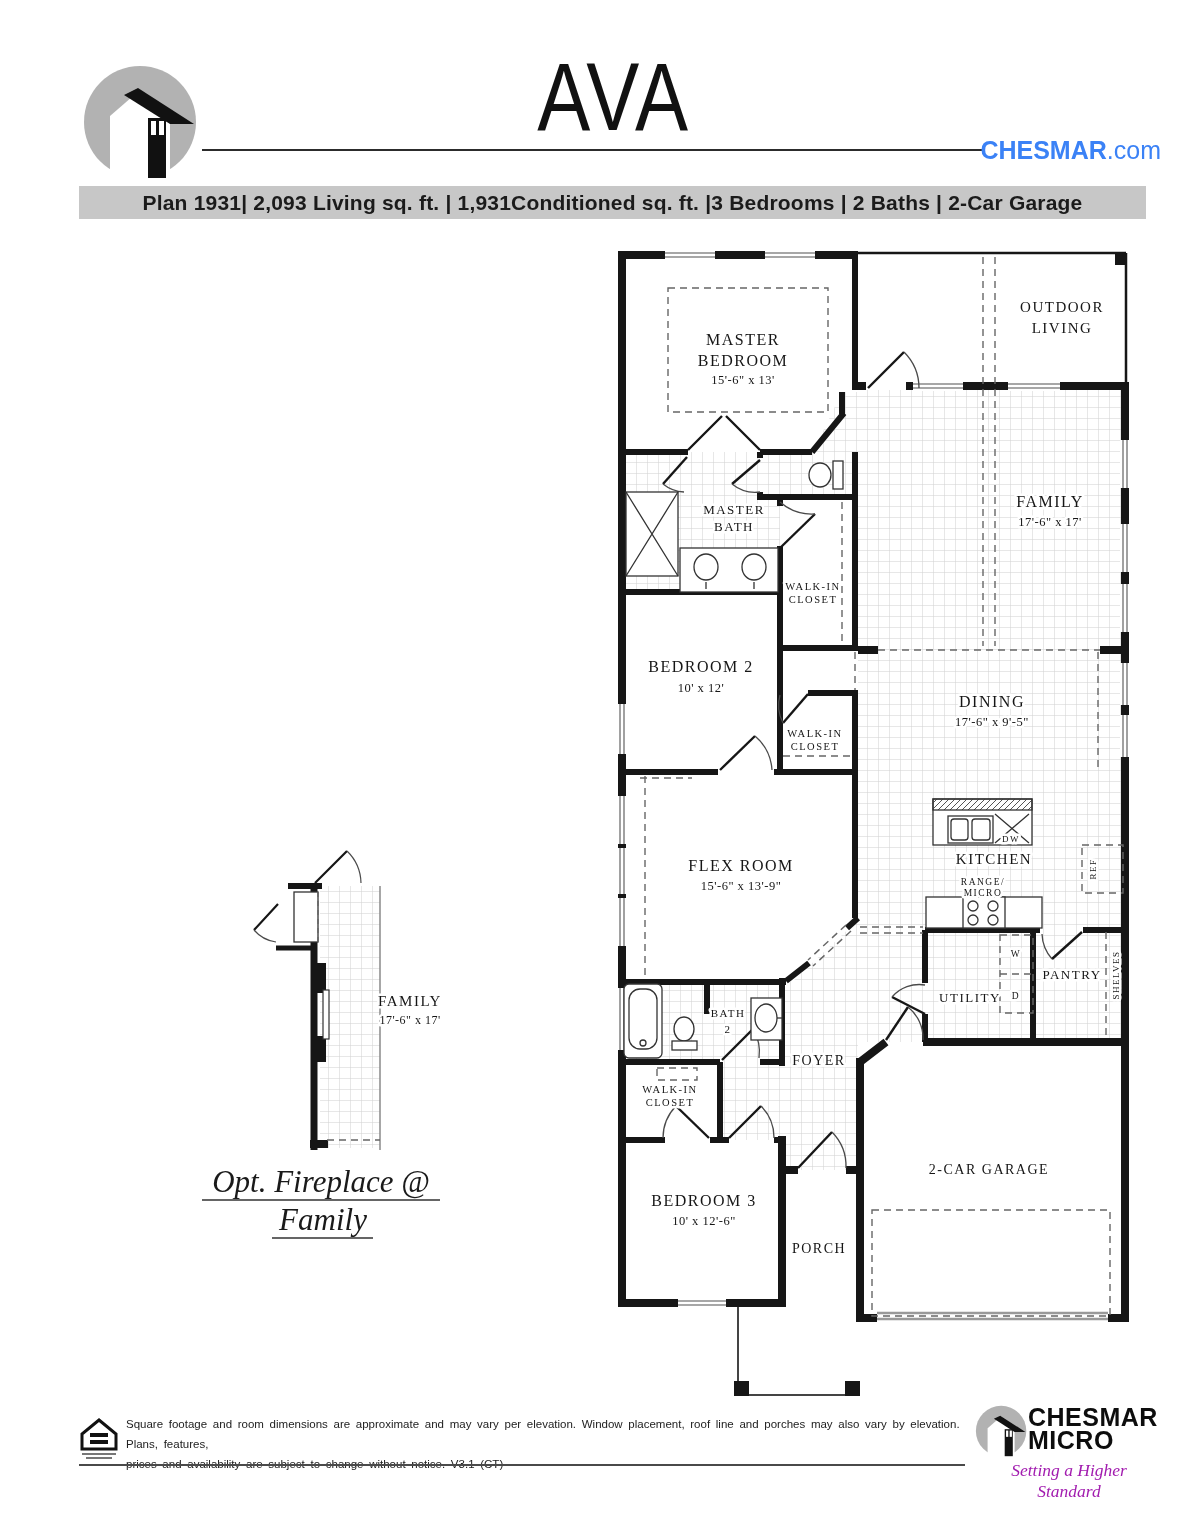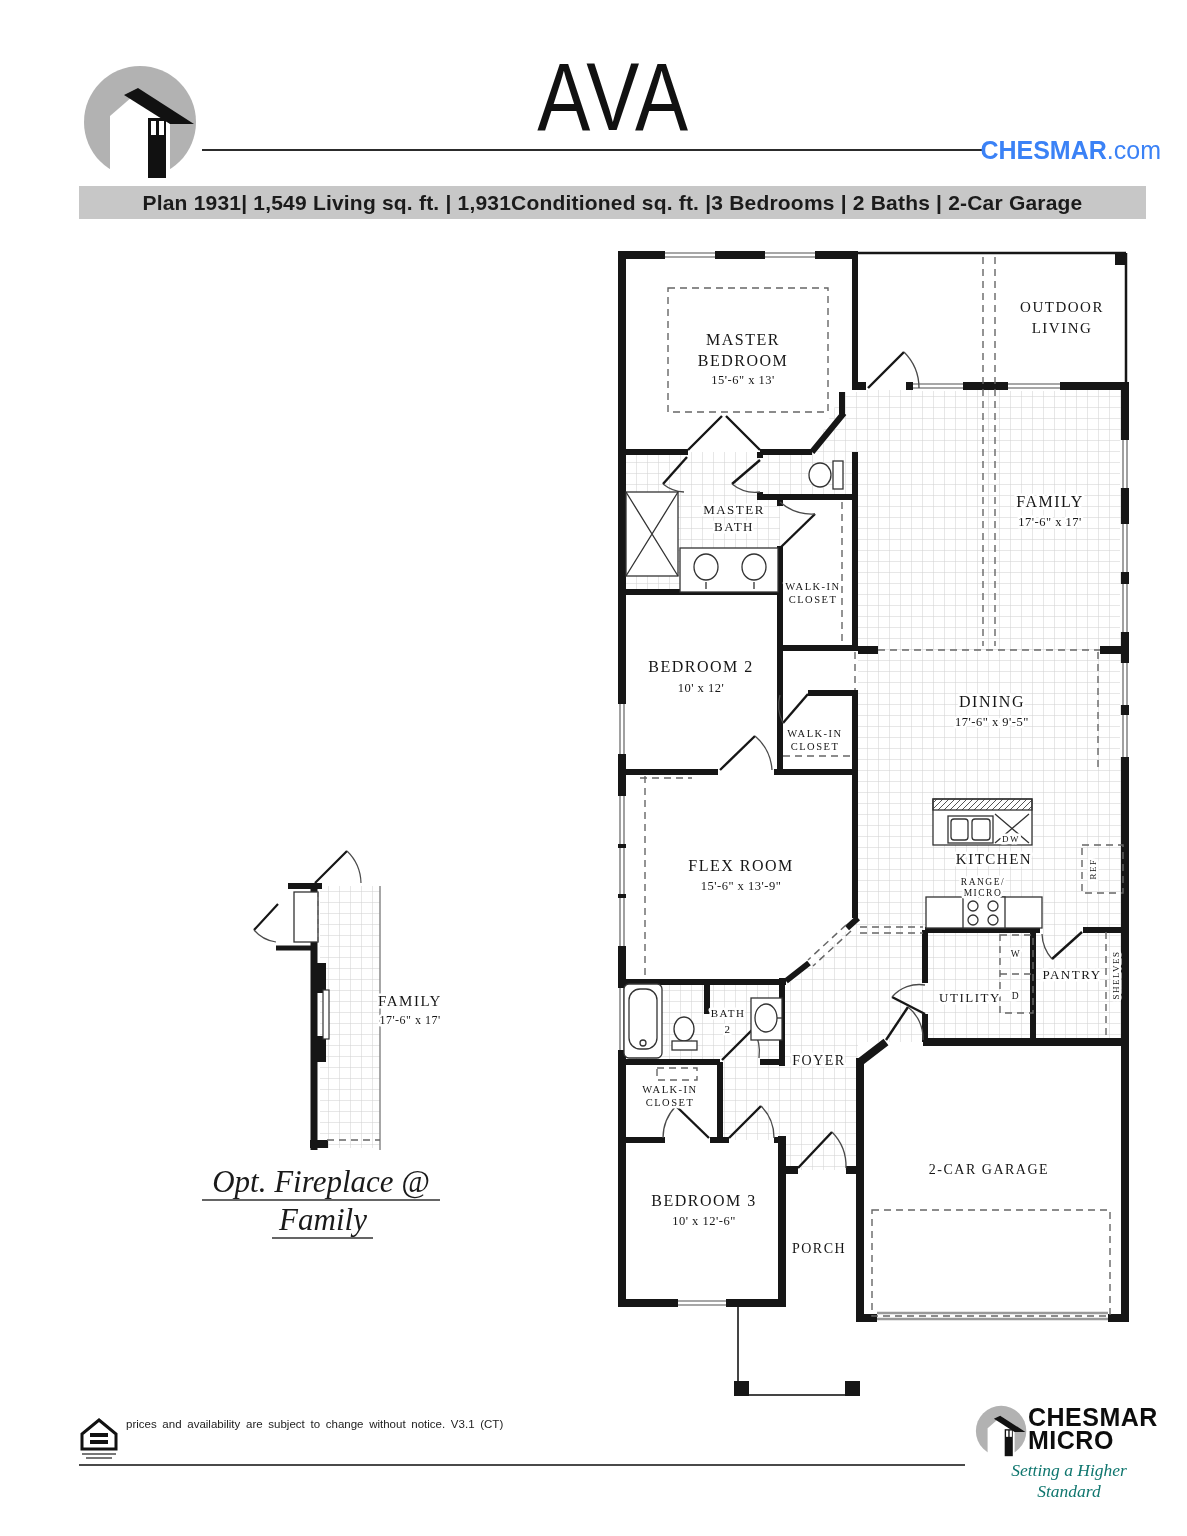--- a/index.html
+++ b/index.html
@@ -15,21 +15,21 @@
   .banner{left:59px;top:186px;width:1067px;height:33px;background:#c7c7c7;
           display:flex;align-items:center;justify-content:center;
           font-size:21px;font-weight:bold;color:#1b1b1b;letter-spacing:.2px;}
   
   .disclaimer{left:106px;top:1414px;width:842px;font-size:11.5px;line-height:20px;
               color:#222;word-spacing:2.5px;}
   .fdiv{left:59px;top:1464px;width:886px;height:2px;background:#4a4a4a;}
   .brandtext{left:1008px;top:1406px;font-size:25px;font-weight:bold;line-height:23px;
              letter-spacing:.5px;color:#0d0d0d;}
   .tagline{left:958px;top:1460px;width:182px;text-align:center;
-           font-family:"Liberation Serif", serif;font-style:italic;font-size:17.5px;color:#0f766e;}
+           font-family:"Liberation Serif", serif;font-style:italic;font-size:17.5px;color:#a21caf;}
   
   .lbl{font-family:"Liberation Serif", serif;fill:#161616;letter-spacing:1.5px;
        paint-order:stroke;stroke:#fff;stroke-width:5px;stroke-linejoin:round;}
   .dims{letter-spacing:.5px;}
   .caption{font-family:"Liberation Serif", serif;font-style:italic;fill:#1a1a1a;}
 </style>
 </head>
 <body>
 
 <div class="page">
@@ -41,21 +41,21 @@
       <polygon points="56,26 112,62 88,62 42,33" fill="#111111"></polygon>
       <rect x="66" y="56" width="18" height="60" fill="#111111"></rect>
       <rect x="69" y="59" width="5" height="14" fill="#ffffff"></rect>
       <rect x="77" y="59" width="5" height="14" fill="#ffffff"></rect>
     </svg>
   </div>
 
   <div class="abs title">AVA</div>
   <div class="abs hrule"></div>
   <div class="abs website"><span class="b">CHESMAR</span><span>.com</span></div>
-  <div class="abs banner">Plan 1931| 1,549 Living sq. ft. | 1,931Conditioned sq. ft. |3 Bedrooms | 2 Baths | 2-Car Garage</div>
+  <div class="abs banner">Plan 1931| 2,093 Living sq. ft. | 1,931Conditioned sq. ft. |3 Bedrooms | 2 Baths | 2-Car Garage</div>
 
   <svg class="abs" style="left:0;top:0;" width="1187" height="1536" viewBox="0 0 1187 1536">
     <defs>
       <pattern id="tile" width="11" height="11" patternUnits="userSpaceOnUse">
         <path d="M11 0H0V11" fill="none" stroke="#cfcfcf" stroke-width="1"></path>
       </pattern>
       <pattern id="hatch" width="6" height="6" patternUnits="userSpaceOnUse">
         <path d="M0 6 L6 0" stroke="#555" stroke-width="1" fill="none"></path>
       </pattern>
     </defs>
@@ -359,20 +359,21 @@
   <div class="abs" style="left:60px;top:1418px;width:38px;height:42px;">
     <svg width="38" height="42" viewBox="0 0 38 42">
       <polygon points="19,2 36,16 36,31 2,31 2,16" fill="#fff" stroke="#111" stroke-width="3"></polygon>
       <rect x="10" y="15" width="18" height="4" fill="#111"></rect>
       <rect x="10" y="22" width="18" height="4" fill="#111"></rect>
       <rect x="2" y="35" width="34" height="2" fill="#777"></rect>
       <rect x="6" y="39" width="26" height="2" fill="#777"></rect>
     </svg>
   </div>
   <div class="abs disclaimer">
+    <div>Square footage and room dimensions are approximate and may vary per elevation. Window placement, roof line and porches may also vary by elevation. Plans, features,</div>
     <div>prices and availability are subject to change without notice. V3.1 (CT)</div>
   </div>
   <div class="abs fdiv"></div>
 
   <div class="abs" style="left:955px;top:1404px;width:54px;height:54px;">
     <svg width="54" height="54" viewBox="0 0 120 120">
       <circle cx="58" cy="60" r="56" fill="#b2b2b2"></circle>
       <polygon points="28,54 58,28 88,54 88,118 28,118" fill="#ffffff"></polygon>
       <polygon points="56,26 112,62 88,62 42,33" fill="#111111"></polygon>
       <rect x="66" y="56" width="18" height="60" fill="#111111"></rect>

